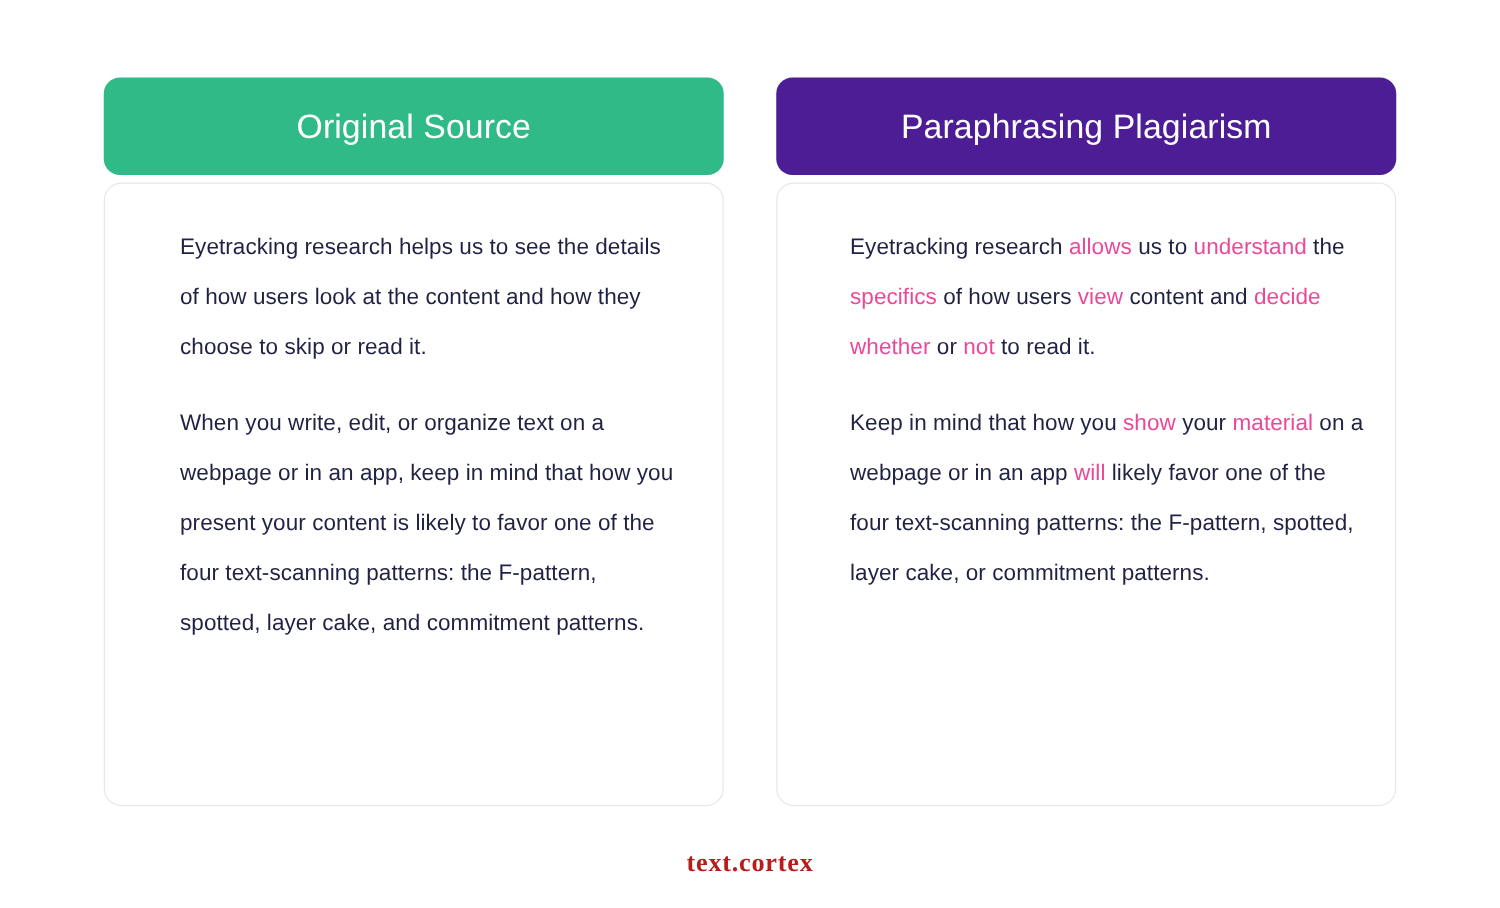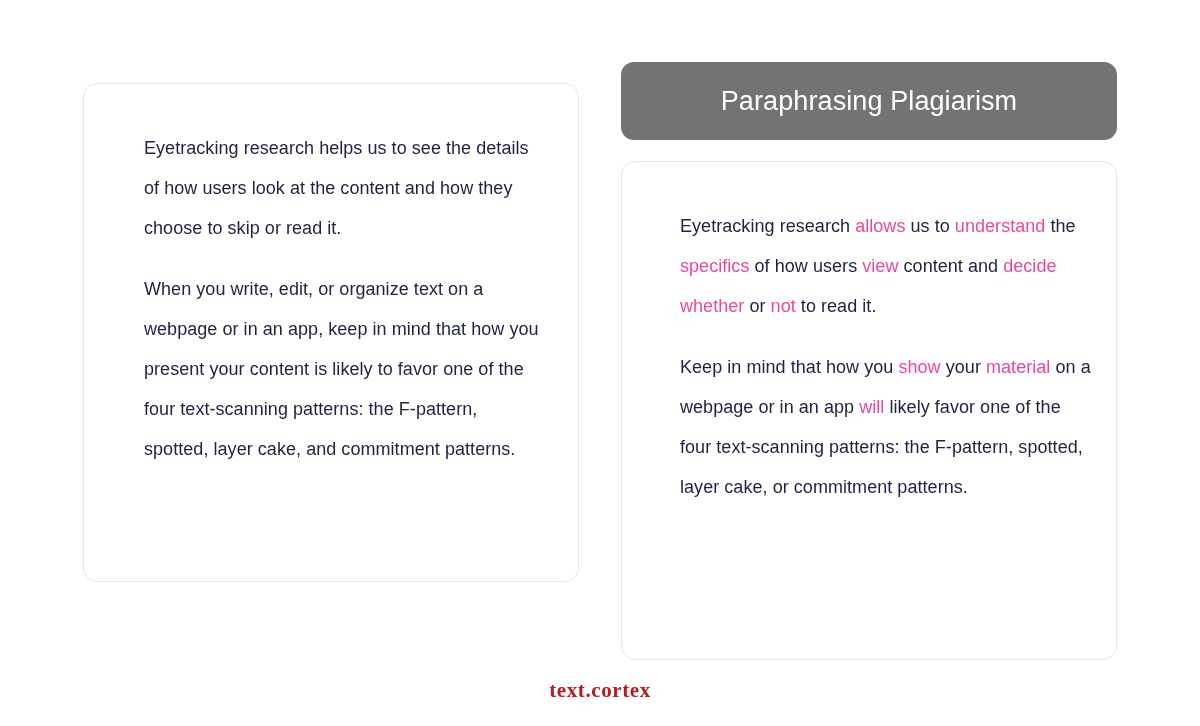--- a/index.html
+++ b/index.html
@@ -58,31 +58,31 @@
     letter-spacing: 0.1px;
     line-height: 1;
     white-space: nowrap;
   }
 
   .header-original {
     background: #2fba87;
   }
 
   .header-plagiarism {
-    background: #737373;
+    background: #4c1d95;
   }
 
   .col-card {
-    margin-top: 21px;
+    margin-top: 6px;
     border: 1px solid #e6e7ea;
     border-radius: 14px;
     background: #ffffff;
     box-sizing: border-box;
     min-height: 499px;
-    padding: 44px 36px 34px 60px;
+    padding: 30px 36px 34px 60px;
   }
 
   .col-card.card-right {
     padding-left: 58px;
     padding-right: 24px;
   }
 
   .para {
     font-size: 18px;
     line-height: 40px;
@@ -115,20 +115,23 @@
   }
 </style>
 </head>
 <body>
 
 <div class="board">
 
   <div class="columns">
 
     <div class="column">
+      <div class="col-header header-original">
+        <span class="col-header-title">Original Source</span>
+      </div>
       <div class="col-card">
         <p class="para">
           <span>Eyetracking research helps us to see the details of how users look at the content and how they choose to skip or read it.</span>
         </p>
         <p class="para">
           <span>When you write, edit, or organize text on a webpage or in an app, keep in mind that how you present your content is likely to favor one of the four text-scanning patterns: the F-pattern, spotted, layer cake, and commitment patterns.</span>
         </p>
       </div>
     </div>
 

